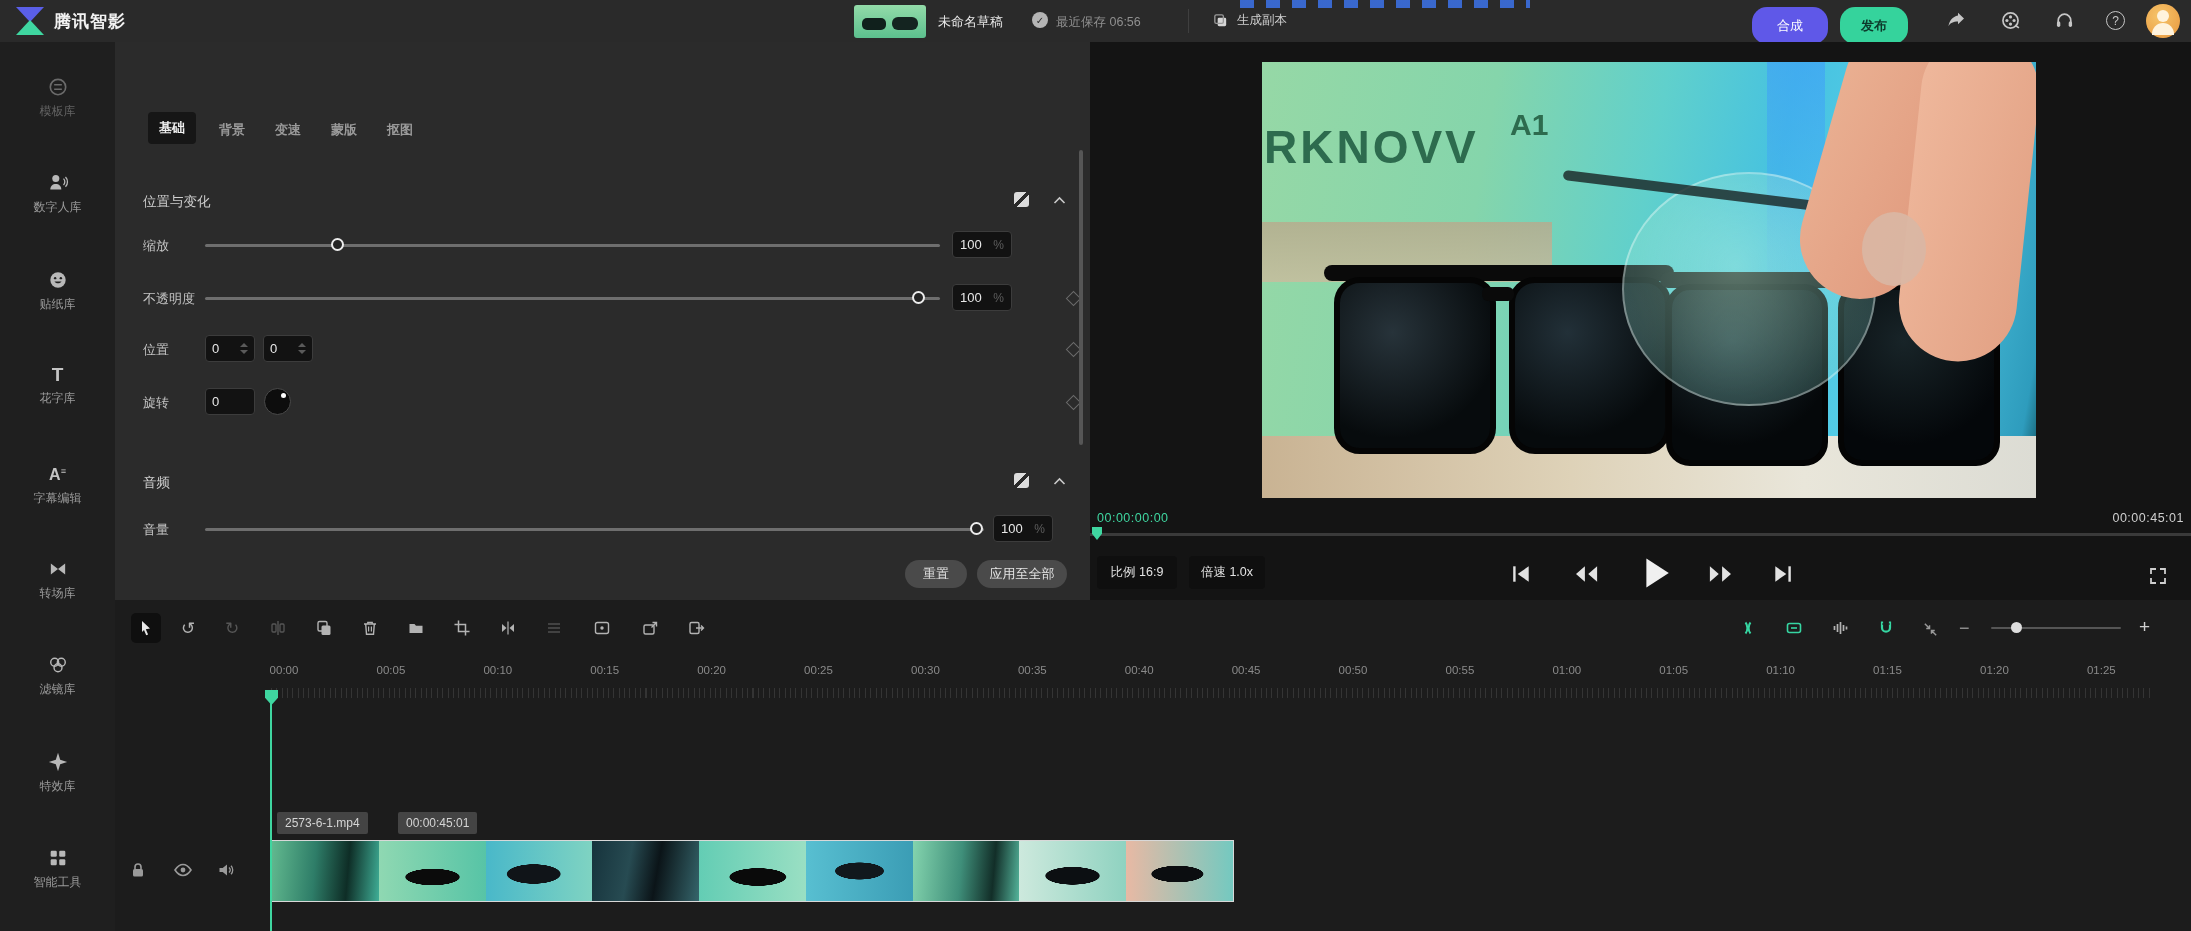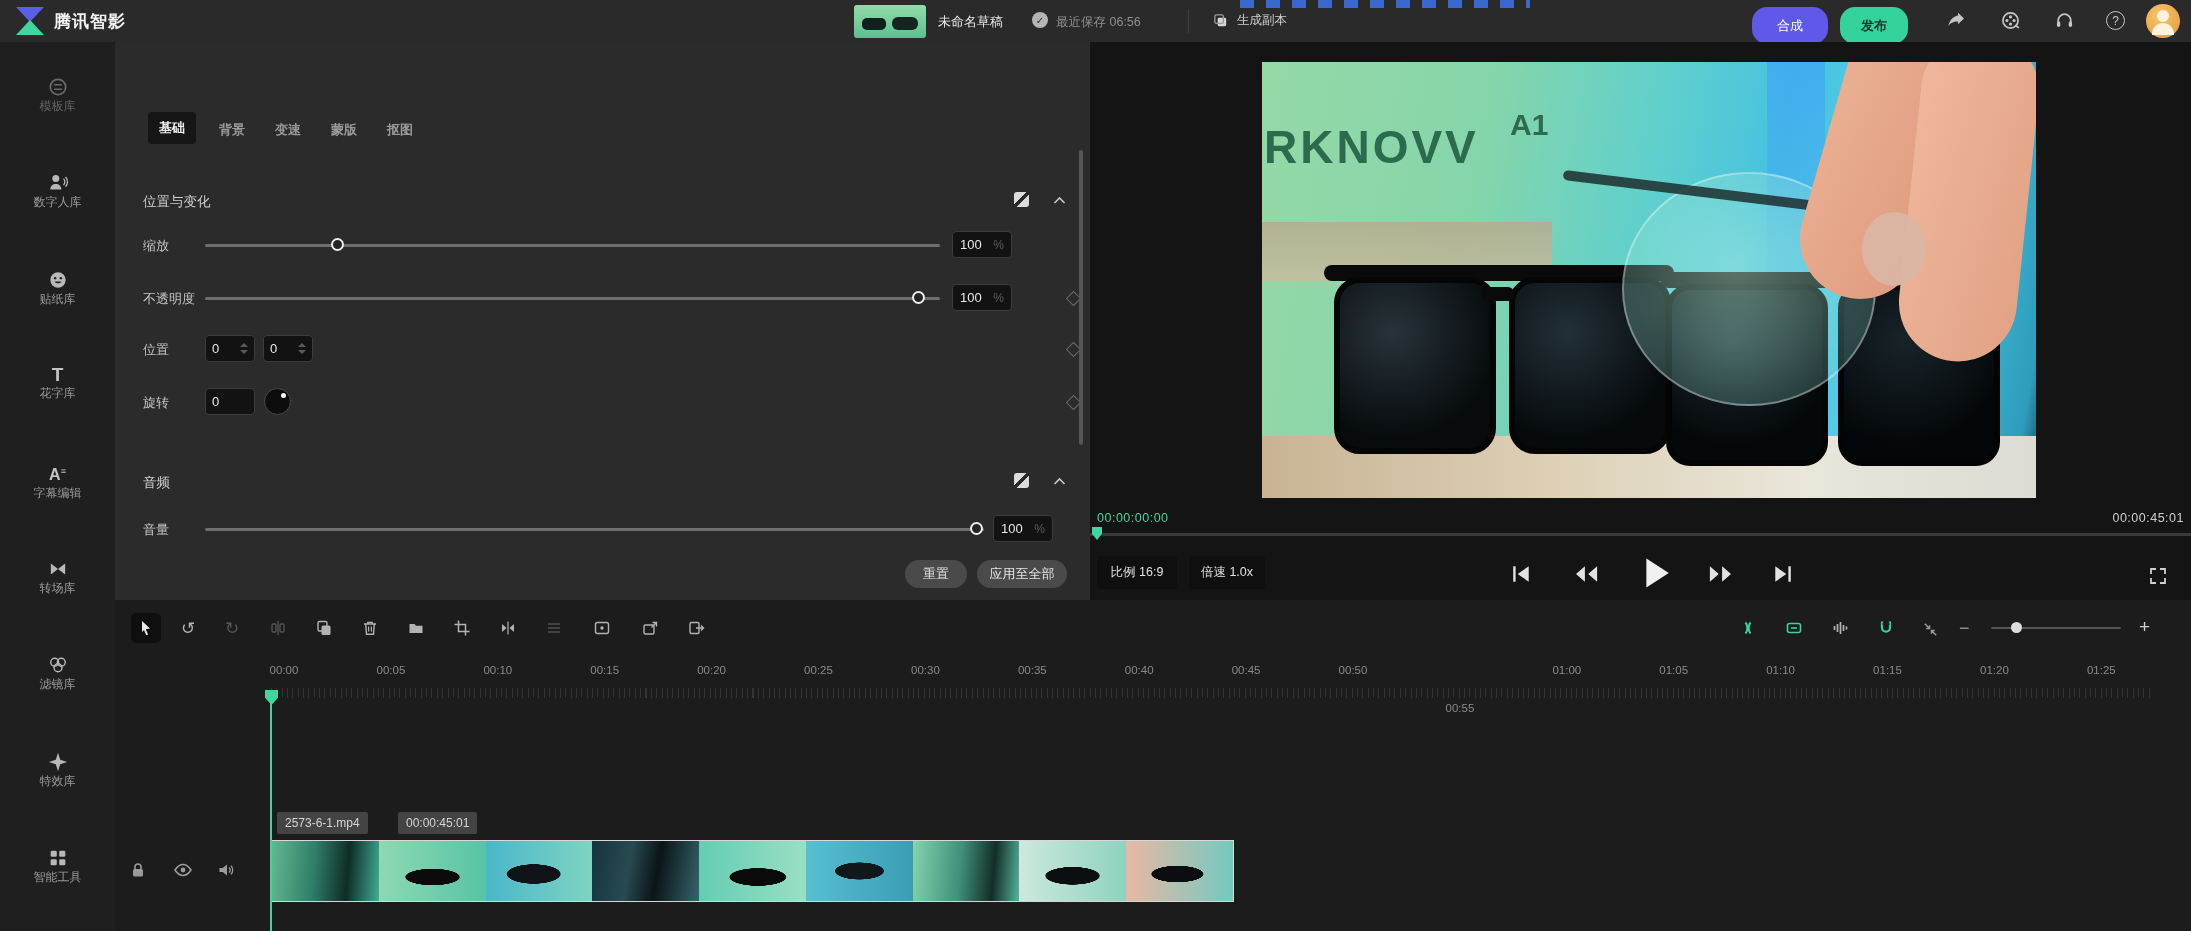--- a/index.html
+++ b/index.html
@@ -13,21 +13,21 @@
   #topbar{left:0;top:0;width:2191px;height:42px;background:#2a2a2a;}
   .app-title{color:#f2f2f2;font-size:17px;font-weight:bold;letter-spacing:1px;}
   .tb-txt{font-size:12.5px;color:#8f8f8f;}
   .pill{height:37px;border-radius:15px;display:flex;align-items:center;justify-content:center;
         font-size:13px;cursor:pointer;}
   .divider-v{width:1px;height:24px;background:#3f3f3f;}
 
   
   #sidebar{left:0;top:42px;width:115px;height:889px;background:#1f1f1f;}
   .sb-item{position:absolute;left:0;width:115px;text-align:center;cursor:pointer;}
-  .sb-item .lab{display:block;font-size:12px;color:#9b9b9b;}
+  .sb-item .lab{display:block;margin-top:5px;font-size:12px;color:#9b9b9b;}
   .sb-item svg,.sb-item .tic{margin:0 auto;}
   .sb-dim .lab{color:#636363;}
   .tic{font-weight:bold;color:#c4c4c4;font-size:19px;line-height:20px;}
 
   
   #panel{left:115px;top:42px;width:975px;height:558px;background:#2b2b2b;}
   #tabstrip{position:absolute;left:0;top:0;width:975px;height:48px;background:#232323;}
   .tab{position:absolute;top:0;height:48px;display:flex;align-items:center;justify-content:center;
        font-size:13.5px;color:#9a9a9a;cursor:pointer;}
   .tab.active{background:#363636;color:#f0f0f0;}
@@ -473,21 +473,21 @@
           <span class="tick" style="left: 119.9px;">00:05</span>
           <span class="tick" style="left: 226.8px;">00:10</span>
           <span class="tick" style="left: 333.7px;">00:15</span>
           <span class="tick" style="left: 440.6px;">00:20</span>
           <span class="tick" style="left: 547.5px;">00:25</span>
           <span class="tick" style="left: 654.4px;">00:30</span>
           <span class="tick" style="left: 761.3px;">00:35</span>
           <span class="tick" style="left: 868.2px;">00:40</span>
           <span class="tick" style="left: 975.1px;">00:45</span>
           <span class="tick" style="left: 1082px;">00:50</span>
-          <span class="tick" style="left: 1188.9px; margin-top: 38px;">00:55</span>
+          <span class="tick" style="left: 1188.9px;">00:55</span>
           <span class="tick" style="left: 1295.8px;">01:00</span>
           <span class="tick" style="left: 1402.7px;">01:05</span>
           <span class="tick" style="left: 1509.6px;">01:10</span>
           <span class="tick" style="left: 1616.5px;">01:15</span>
           <span class="tick" style="left: 1723.4px;">01:20</span>
           <span class="tick" style="left: 1830.3px;">01:25</span>
         </div>
       </div>
     <div id="minor-ticks"></div>
 

